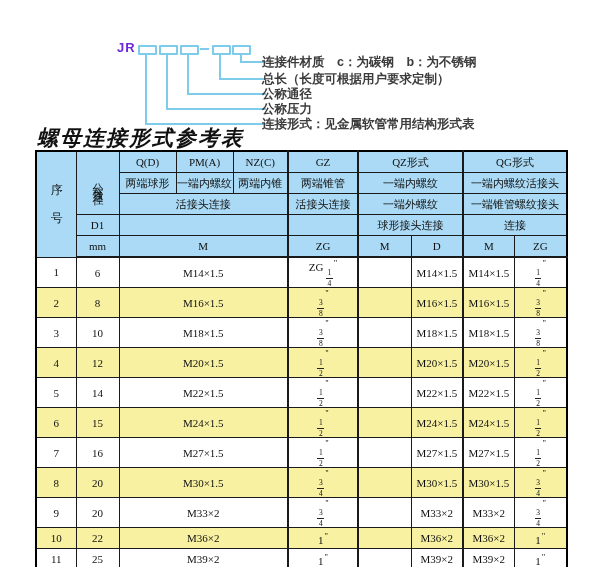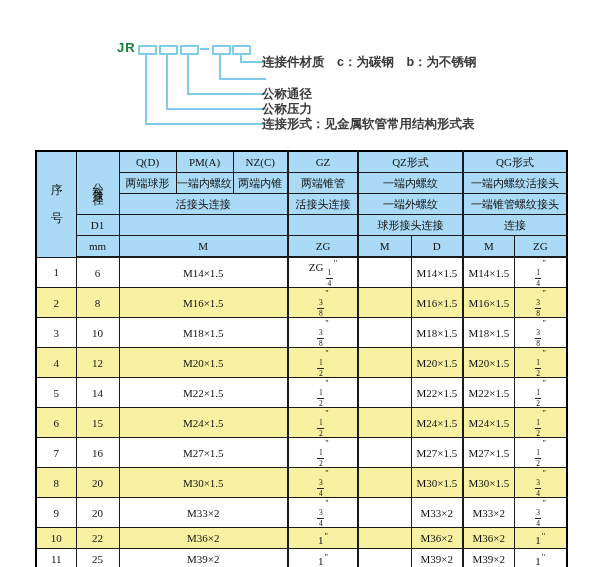--- a/index.html
+++ b/index.html
@@ -13,21 +13,21 @@
   
   .diagram-heading{
     position:absolute;left:117px;top:20px;
     font-family:"Liberation Sans", sans-serif;
     font-size:13px;font-weight:bold;color:#3a3a3a;white-space:nowrap;
   }
   .diagram-heading .star{color:var(--star-blue,#2b9fdb);margin-right:2px;font-size:12px;}
   .code-prefix{
     position:absolute;left:117px;top:40px;
     font-family:"Liberation Sans", sans-serif;
-    font-size:13px;font-weight:bold;color:#15803d;letter-spacing:1px;
+    font-size:13px;font-weight:bold;color:#6d28d9;letter-spacing:1px;
   }
   .code-box{
     position:absolute;top:45px;width:15px;height:6px;
     border:2px solid var(--accent-blue,#7fccea);background:#fff;border-radius:1px;
   }
   .code-dash{position:absolute;top:48px;left:200px;width:9px;height:2px;background:var(--accent-blue,#7fccea);}
   .cl-v{position:absolute;width:2px;background:var(--accent-blue,#7fccea);}
   .cl-h{position:absolute;height:2px;background:var(--accent-blue,#7fccea);}
   .diagram-label{
     position:absolute;left:262px;
@@ -93,24 +93,26 @@
   <div class="cl-v" style="left:187px;top:53px;height:42px"></div>
   <div class="cl-v" style="left:166px;top:53px;height:57px"></div>
   <div class="cl-v" style="left:145px;top:53px;height:72px"></div>
   <div class="cl-h" style="left:240px;top:61px;width:26px"></div>
   <div class="cl-h" style="left:219px;top:78px;width:47px"></div>
   <div class="cl-h" style="left:187px;top:93px;width:79px"></div>
   <div class="cl-h" style="left:166px;top:108px;width:100px"></div>
   <div class="cl-h" style="left:145px;top:123px;width:121px"></div>
 
   <div class="diagram-label" style="top:55px">连接件材质　c：为碳钢　b：为不锈钢</div>
+  <div class="diagram-label" style="top:72px">总长（长度可根据用户要求定制）</div>
   <div class="diagram-label" style="top:87px">公称通径</div>
   <div class="diagram-label" style="top:102px">公称压力</div>
   <div class="diagram-label" style="top:117px">连接形式：见金属软管常用结构形式表</div>
 
+  <div class="table-title">螺母连接形式参考表</div>
 
   <table class="ref">
     <colgroup>
       <col style="width:40px">
         <col style="width:43px">
         <col style="width:57px">
         <col style="width:57px">
       <col style="width:55px">
         <col style="width:70px">
         <col style="width:53px">

